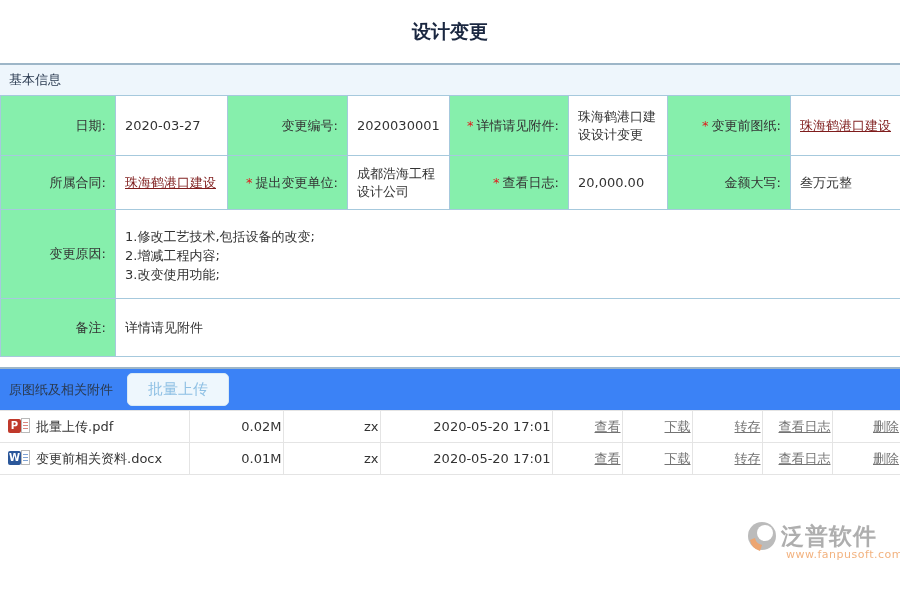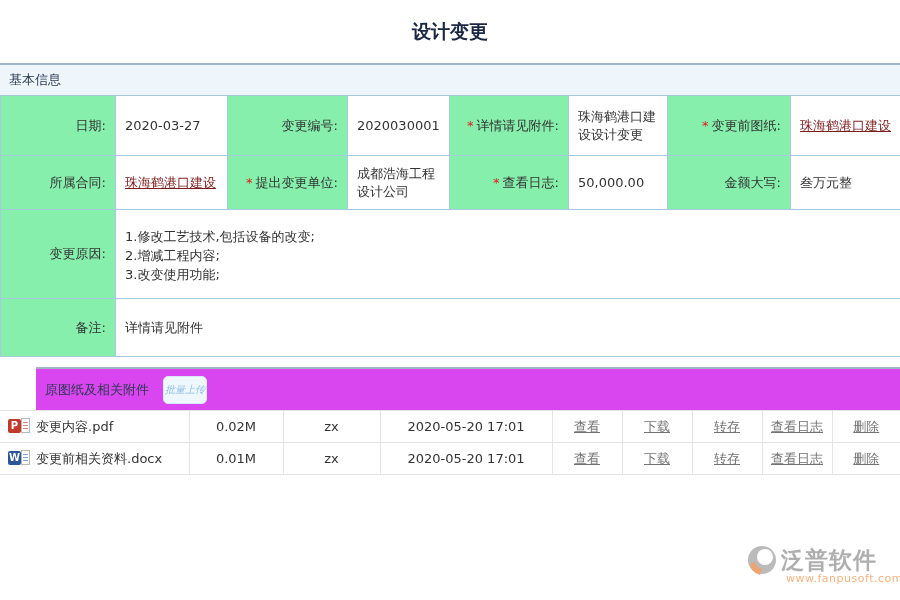--- a/index.html
+++ b/index.html
@@ -22,55 +22,55 @@
   table.form td { border:1px solid #a6c9dd; font-size:13px; vertical-align:middle; }
   td.lbl { background:#86efac; text-align:right; padding:4px 9px 4px 4px; color:#333; }
   td.val { background:#fff; text-align:left; padding:4px 9px; }
   .req { color:#e01b1b; margin-right:3px; font-size:13px; }
   .link { color:#7f1d1d; text-decoration:underline; cursor:pointer; }
   .multiline { white-space:pre-line; line-height:1.45; }
   td.vtop { vertical-align:top; padding-top:9px; }
   tr.h60{height:60px} tr.h54{height:54px} tr.h40{height:40px}
   tr.h89{height:89px} tr.h56{height:56px} tr.h43{height:58px}
   
-  .attach-band { margin-top:10px; height:43px; background:#d946ef;margin-left:36px; }
+  .attach-band { margin-top:10px; height:43px; background:#3b82f6; }
   .upload-btn {
-    margin-left:14px; padding:6px 1px; font-size:10px;
+    margin-left:14px; padding:6px 20px; font-size:15px;
     background:#eef7fd; border:1px solid #d8eaf5; border-radius:5px;
-    color:#8fc0e4; cursor:pointer; font-family:inherit;font-style:italic;
+    color:#8fc0e4; cursor:pointer; font-family:inherit;
   }
   table.files { width:900px; border-collapse:collapse; table-layout:fixed; }
   table.files th, table.files td {
     border:1px solid #e4e4e4; font-size:13px; vertical-align:middle;
     overflow:hidden; white-space:nowrap;
   }
   table.files tr > *:first-child { border-left:none; }
   table.files tr > *:last-child { border-right:none; }
   table.files tr.fh { height:43px; }
   table.files tr.fh th { font-weight:normal; color:#444; text-align:center; background:#fff; }
   th.name-h { text-align:left !important; padding-left:26px; }
   table.files tr.fr { height:32px; }
   td.name-c { text-align:left; padding-left:8px; color:#333; }
-  td.c { text-align:center; color:#333; }
+  td.c { text-align:right; color:#333; }
   a.act { color:#737373; text-decoration:underline; cursor:pointer; }
   
   .ficon { display:inline-block; position:relative; width:22px; height:16px; vertical-align:-3px; margin-right:6px; }
   .ficon .sq {
     position:absolute; left:0; top:1px; width:13px; height:14px; border-radius:2px;
     color:#fff; font-weight:bold; font-size:10px; line-height:14px; text-align:center; z-index:2;
   }
   .ficon .pg { position:absolute; right:0; top:0; width:9px; height:15px; background:#fff; border:1px solid #b9b9b9; z-index:1; }
   .ficon .pg i { position:absolute; left:1px; right:1px; height:1px; display:block; }
   .ficon .pg i:nth-child(1){top:3px} .ficon .pg i:nth-child(2){top:6px} .ficon .pg i:nth-child(3){top:9px}
   .ficon.pdf .sq { background:#c0392b; }
   .ficon.pdf .pg i { background:#d98880; }
   .ficon.word .sq { background:#2b579a; }
   .ficon.word .pg i { background:#7fa3d4; }
   
-  .watermark { position:absolute; left:746px; top:544px; width:154px; opacity:0.8; pointer-events:none; }
+  .watermark { position:absolute; left:746px; top:520px; width:154px; opacity:0.8; pointer-events:none; }
   .wm-row { display:flex; align-items:center; }
   .wm-brand { font-size:23px; font-weight:bold; color:#9b9b9b; letter-spacing:1px; white-space:nowrap; }
   .wm-url { font-size:11px; color:#ef9f5f; margin-left:40px; margin-top:-4px; letter-spacing:0.5px; white-space:nowrap; }
   .wm-logo { margin-right:3px; flex:0 0 auto; }
 </style>
 </head>
 <body>
 
 <div class="page-title">设计变更</div>
 
@@ -99,21 +99,21 @@
     <td class="val"><span>珠海鹤港口建设设计变更</span></td>
     <td class="lbl"><span class="req">*</span><span>变更前图纸:</span></td>
     <td class="val"><a class="link">珠海鹤港口建设</a></td>
   </tr>
   <tr class="h54">
     <td class="lbl"><span>所属合同:</span></td>
     <td class="val"><a class="link">珠海鹤港口建设</a></td>
     <td class="lbl"><span class="req">*</span><span>提出变更单位:</span></td>
     <td class="val"><span>成都浩海工程设计公司</span></td>
     <td class="lbl"><span class="req">*</span><span>查看日志:</span></td>
-    <td class="val"><span>50,000.00</span></td>
+    <td class="val"><span>20,000.00</span></td>
     <td class="lbl"><span>金额大写:</span></td>
     <td class="val"><span>叁万元整</span></td>
   </tr>
   <tr class="h89">
     <td class="lbl"><span>变更原因:</span></td>
     <td class="val vtop multiline" colspan="7"><span class="multiline">1.修改工艺技术,包括设备的改变;
 2.增减工程内容;
 3.改变使用功能;</span></td>
   </tr>
   <tr class="h43">
@@ -140,21 +140,21 @@
       <col style="width:70px">
       <col style="width:68px">
   </colgroup>
   <tbody>
   <tr class="fr">
     <td class="name-c">
       <span class="ficon pdf"><span class="pg">
               <i></i>
               <i></i>
               <i></i>
-            </span><span class="sq">P</span></span><span>变更内容.pdf</span>
+            </span><span class="sq">P</span></span><span>批量上传.pdf</span>
     </td>
     <td class="c">0.02M</td>
     <td class="c">zx</td>
     <td class="c">2020-05-20 17:01</td>
     <td class="c"><a class="act">查看</a></td>
     <td class="c"><a class="act">下载</a></td>
     <td class="c"><a class="act">转存</a></td>
     <td class="c"><a class="act">查看日志</a></td>
     <td class="c"><a class="act">删除</a></td>
   </tr>

